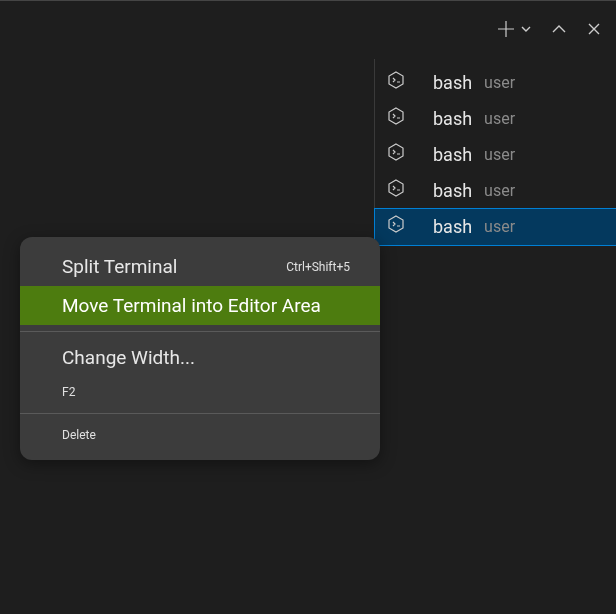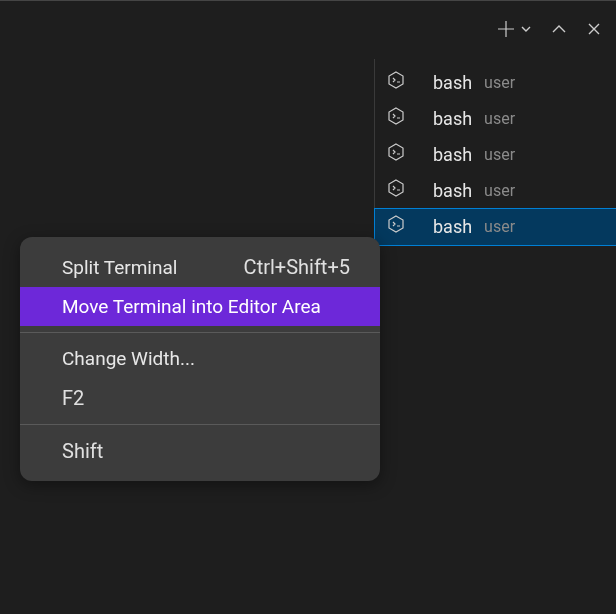--- a/index.html
+++ b/index.html
@@ -77,31 +77,31 @@
   .menu-item {
     display: flex;
     justify-content: space-between;
     align-items: center;
     padding: 8px 30px 8px 42px;
     font-size: 19px;
     color: #e7e7e7;
     cursor: pointer;
   }
   .menu-item.highlight {
-    background: #6d28d9;
+    background: #4d7c0f;
     color: #ffffff;
   }
   .menu-sep {
     height: 1px;
     background: #5a5a5a;
     margin: 6px 0;
   }
   .menu-item .shortcut {
     color: #e0e0e0;
-    font-size: 20px;
+    font-size: 12px;
   }
   svg { display: block; }
 </style>
 </head>
 <body>
 
 <div class="toolbar">
   <div class="group">
     <span class="icon-btn">
       <svg width="20" height="20" viewBox="0 0 20 20" stroke="#cccccc" stroke-width="1.2" fill="none">
@@ -189,15 +189,15 @@
     </div>
     <div class="menu-sep"></div>
     <div class="menu-item">
       <span>Change Width...</span>
     </div>
     <div class="menu-item">
       <span class="shortcut">F2</span>
     </div>
     <div class="menu-sep"></div>
     <div class="menu-item">
-      <span class="shortcut">Shift</span>
+      <span class="shortcut">Delete</span>
     </div>
   </div>
 
 </body></html>

